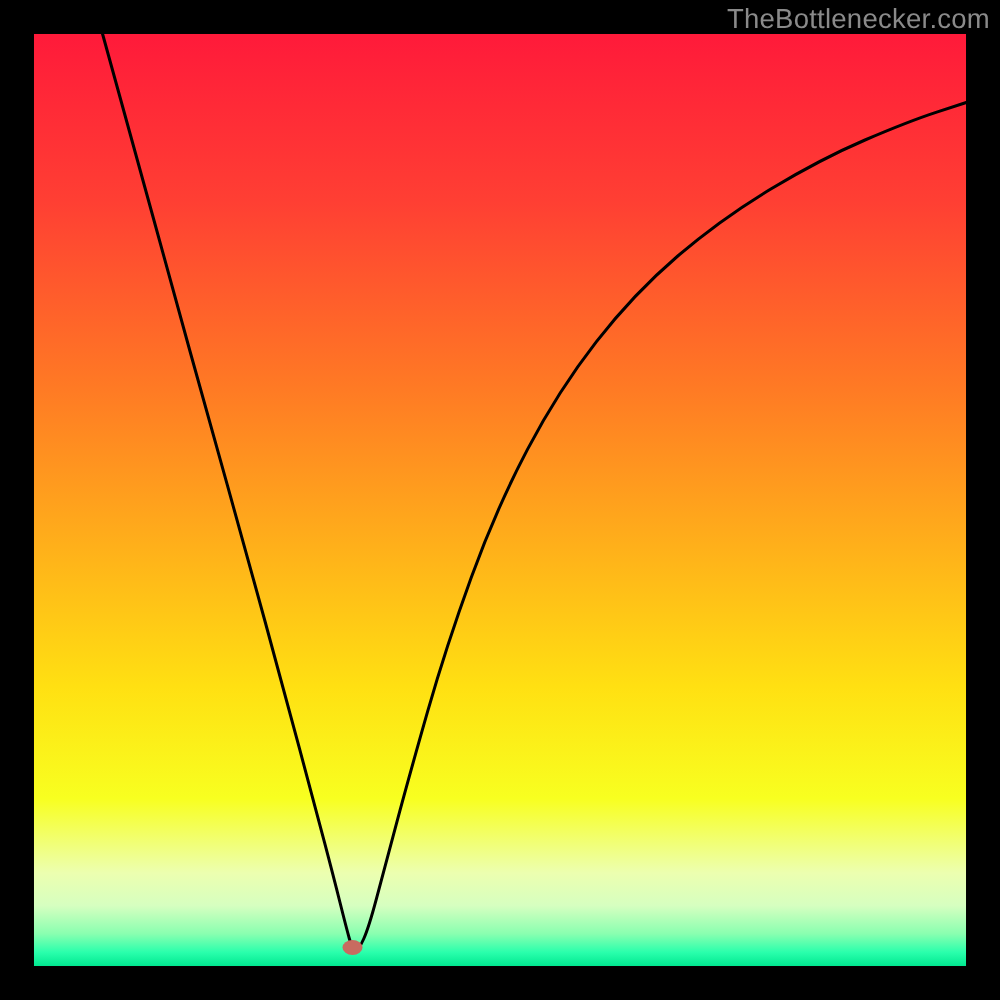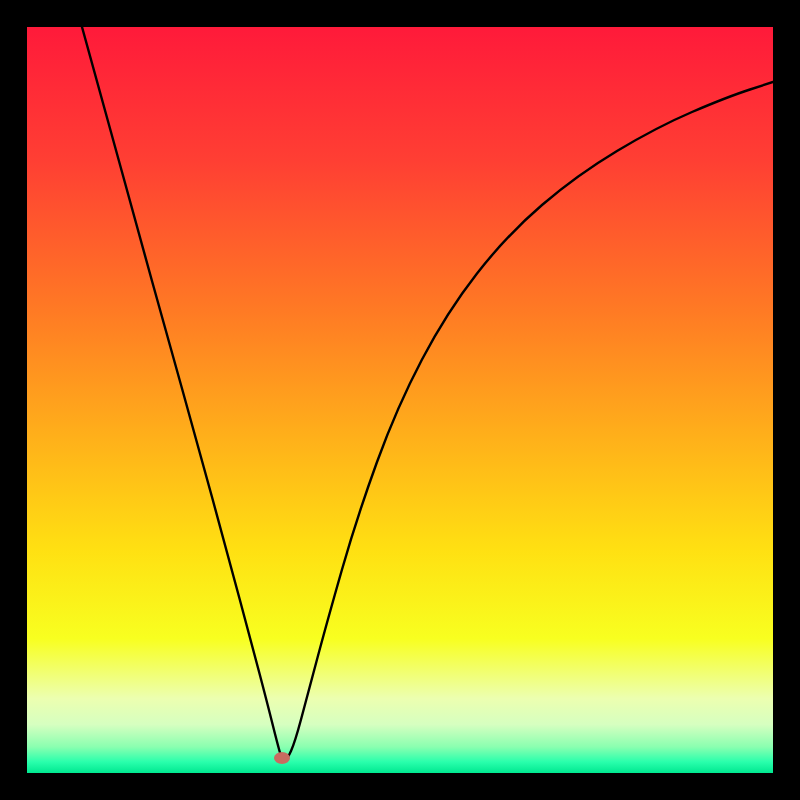--- a/index.html
+++ b/index.html
@@ -69,14 +69,15 @@
       <rect x="0" y="0" width="746" height="746" fill="url(#bg)"></rect>
     </svg>
 
     <svg class="curve" width="746" height="746" viewBox="0 0 746 746">
       <path id="curve-path" d="M 55 0 Q 80 90 95 145 Q 110 200 125 254 Q 140 308 155 361.5 Q 170 415 185 470 Q 200 525 212.5 571.5 Q 225 618 232.5 646.5 Q 240 675 245 695 Q 250 715 252.5 724 Q 255 733 257.5 733 Q 260 733 264 724 Q 268 715 274 692.5 Q 280 670 290 632.5 Q 300 595 315 542.5 Q 330 490 350 435 Q 370 380 395 332.5 Q 420 285 450 246.5 Q 480 208 515 178 Q 550 148 590 124 Q 630 100 665 85 Q 700 70 723 62.5 L 746 55" stroke="#000" stroke-width="2.4" fill="none" stroke-linecap="round" stroke-linejoin="round"></path>
       <ellipse id="marker" cx="255" cy="731" rx="8" ry="6" fill="#c86b60"></ellipse>
     </svg>
 
   </div>
 
+  <div class="watermark">TheBottlenecker.com</div>
 
 </div>
 
 </body></html>

